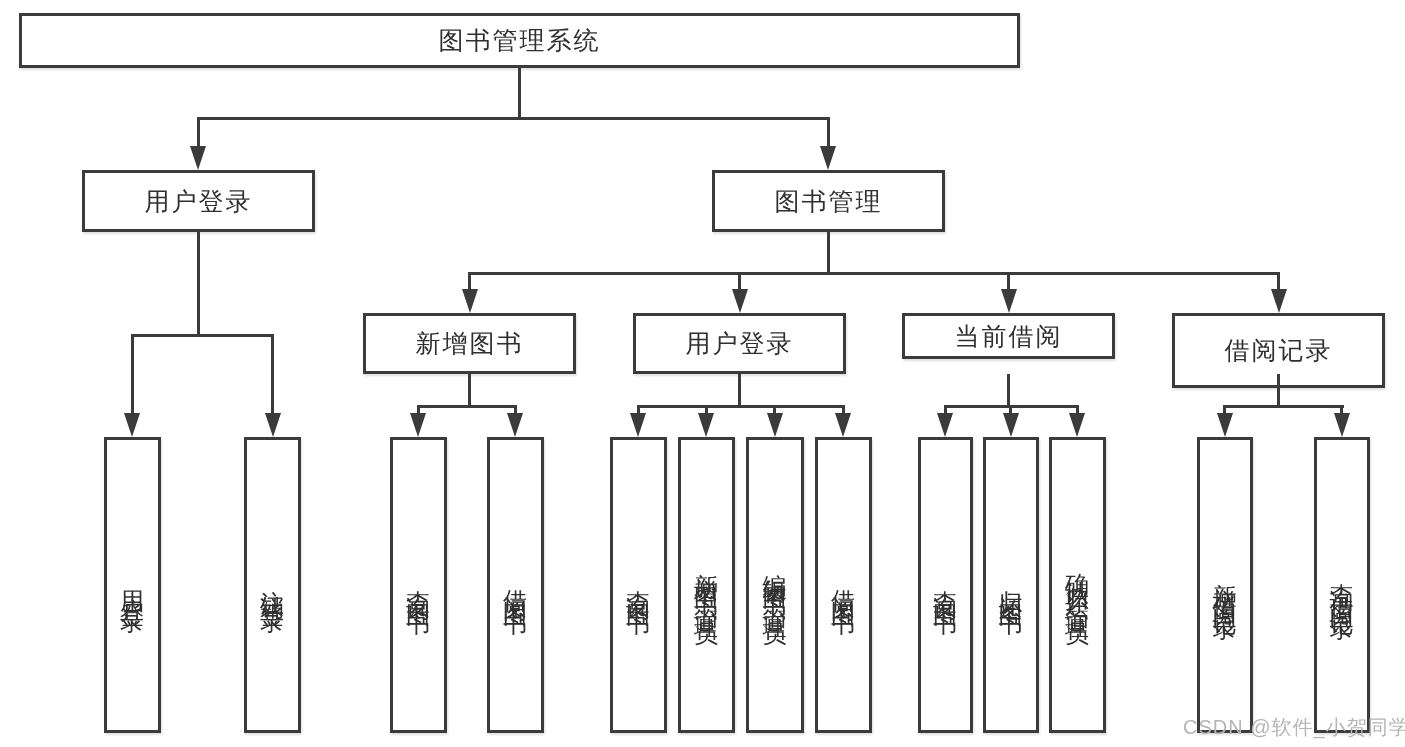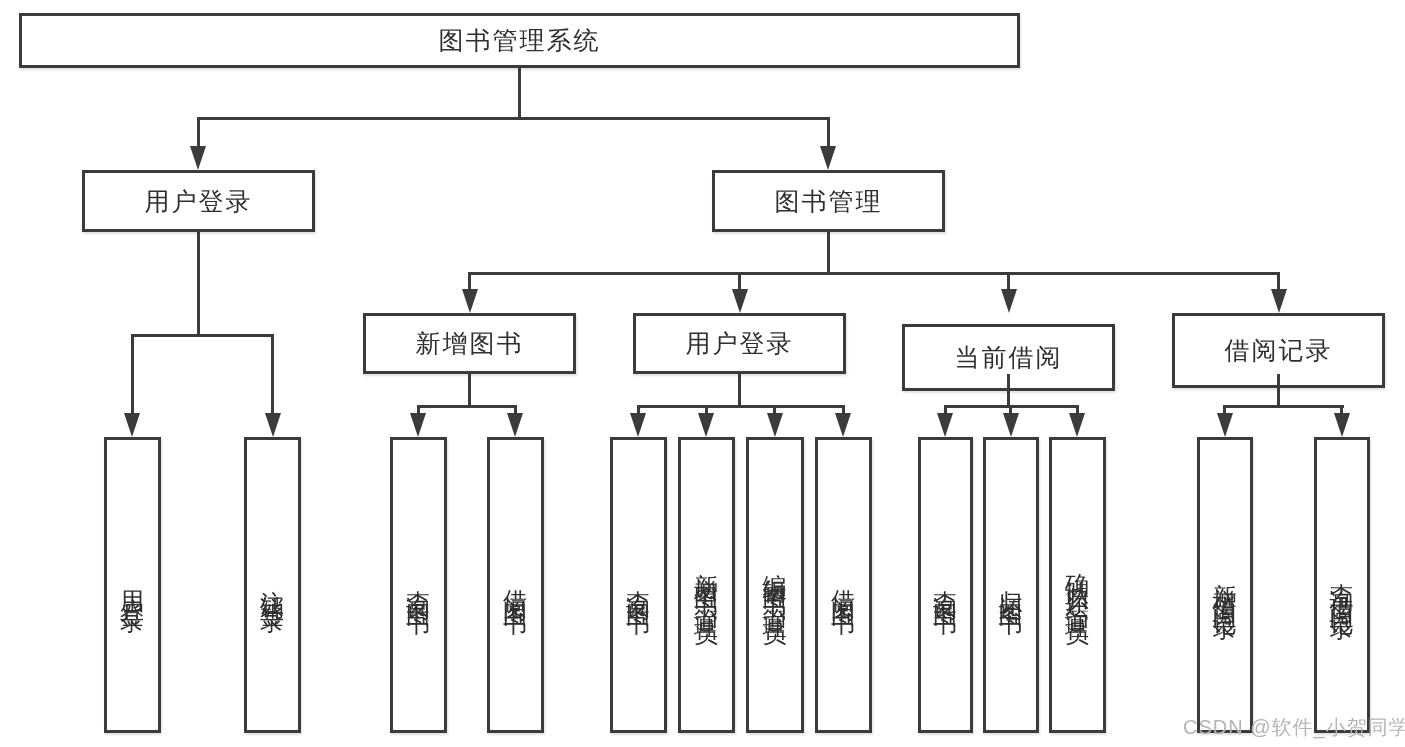--- a/index.html
+++ b/index.html
@@ -77,21 +77,21 @@
   <div class="arrow" style="left:1001px;top:289px"></div>
   <div class="vline" style="left:1277px;top:272px;height:20px"></div>
   <div class="arrow" style="left:1271px;top:289px"></div>
 
   <div class="node" style="left:363px;top:313px;width:213px;height:61px">
     <span class="hlabel">新增图书</span>
   </div>
   <div class="node" style="left:633px;top:313px;width:213px;height:61px">
     <span class="hlabel">用户登录</span>
   </div>
-  <div class="node" style="left:902px;top:324px;width:213px;height:67px">
+  <div class="node" style="left:902px;top:313px;width:213px;height:46px">
     <span class="hlabel">当前借阅</span>
   </div>
   <div class="node" style="left:1172px;top:313px;width:213px;height:75px">
     <span class="hlabel">借阅记录</span>
   </div>
 
   <div class="vline" style="left:468px;top:374px;height:33px"></div>
   <div class="hline" style="left:417px;top:405px;width:100px"></div>
   <div class="vline" style="left:417px;top:405px;height:12px"></div>
   <div class="arrow" style="left:410px;top:413px"></div>

